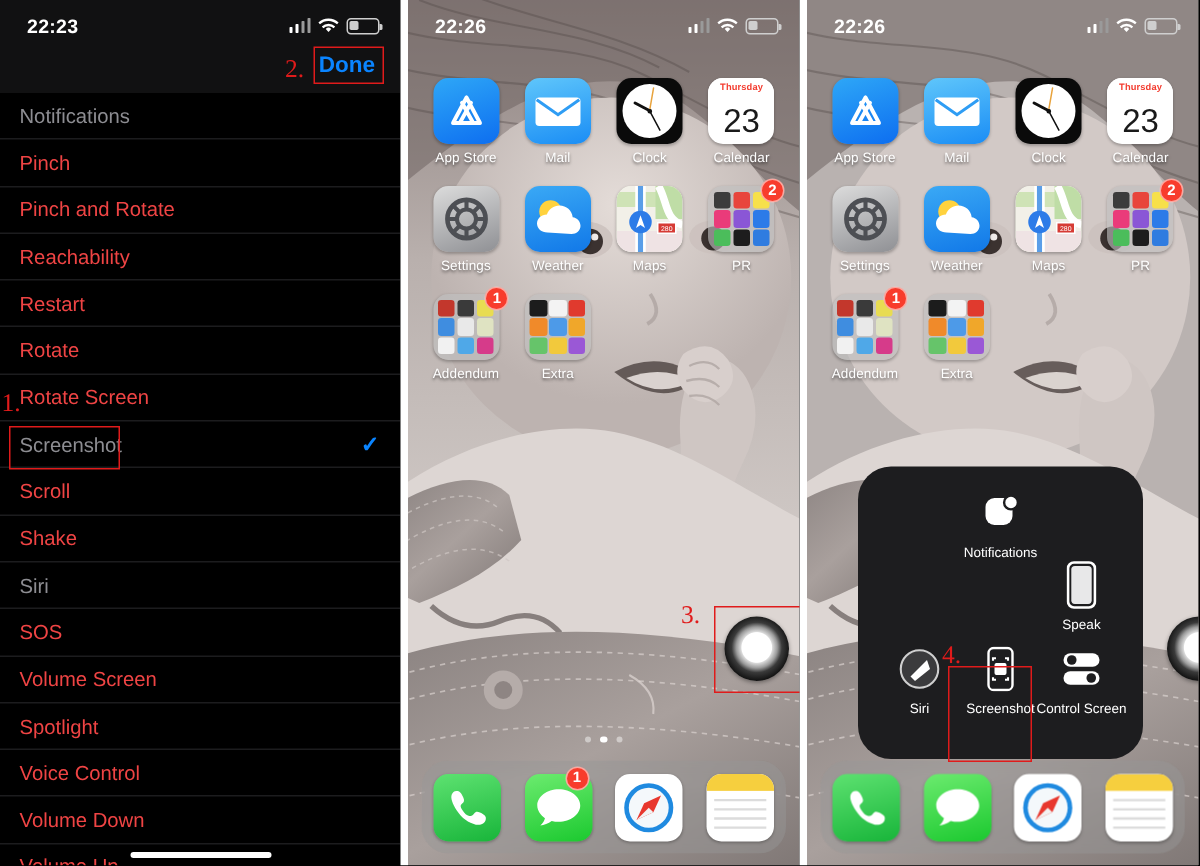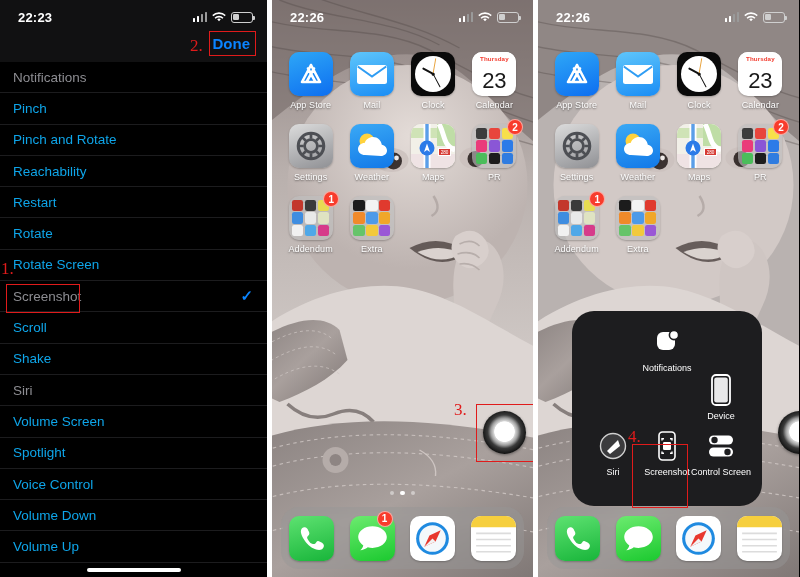--- a/index.html
+++ b/index.html
@@ -48,21 +48,21 @@
   .done-btn {
     position: absolute; top: 34px; right: 13px;
     color: #0a84ff; font-size: 15px; font-weight: 600;
     padding: 1px 4px; z-index: 30;
   }
   .list { position: absolute; top: 62px; left: 0; right: 0; bottom: 0; background: #000; }
   .row {
     position: relative; height: 31.3px;
     display: flex; align-items: center; justify-content: space-between;
     padding: 0 14px 0 13px;
-    color: #0ea5e9; font-size: 13.5px;
+    color: #ef4444; font-size: 13.5px;
     border-bottom: 1px solid #1c1c1e;
   }
   .row.dim { color: #8d8d92; }
   .row .check { color: #0a84ff; font-size: 15px; font-weight: bold; }
   .home-indicator {
     position: absolute; bottom: 5px; left: 50%; transform: translateX(-50%);
     width: 94px; height: 4px; border-radius: 3px; background: #fff; z-index: 25;
   }
 
   
@@ -231,20 +231,23 @@
         <span class="check">✓</span>
         </div>
       <div class="row">
         <span>Scroll</span>
         </div>
       <div class="row">
         <span>Shake</span>
         </div>
       <div class="row dim">
         <span>Siri</span>
+        </div>
+      <div class="row">
+        <span>SOS</span>
         </div>
       <div class="row">
         <span>Volume Screen</span>
         </div>
       <div class="row">
         <span>Spotlight</span>
         </div>
       <div class="row">
         <span>Voice Control</span>
         </div>
@@ -795,21 +798,21 @@
       </div>
 
 
       <div class="at-item at-right">
         <div class="at-glyph">
           <svg width="20" height="32" viewBox="0 0 20 32">
               <rect x="1" y="1" width="18" height="30" rx="4" fill="none" stroke="#fff" stroke-width="1.8"></rect>
               <rect x="3.2" y="3.4" width="13.6" height="25.2" rx="2.4" fill="#fff" opacity=".9"></rect>
             </svg>
         </div>
-        <div class="at-lbl">Device</div>
+        <div class="at-lbl">Speak</div>
       </div>
 
       <div class="at-item at-bl">
         <div class="at-glyph">
           <svg width="28" height="28" viewBox="0 0 28 28">
             <circle cx="14" cy="14" r="12.5" fill="#3b3b3d" stroke="#cfcfcf" stroke-width="1.4"></circle>
             <path d="M8 19 L19 8 L21 14 L11 22Z" fill="#fff"></path>
           </svg>
         </div>
         <div class="at-lbl">Siri</div>

